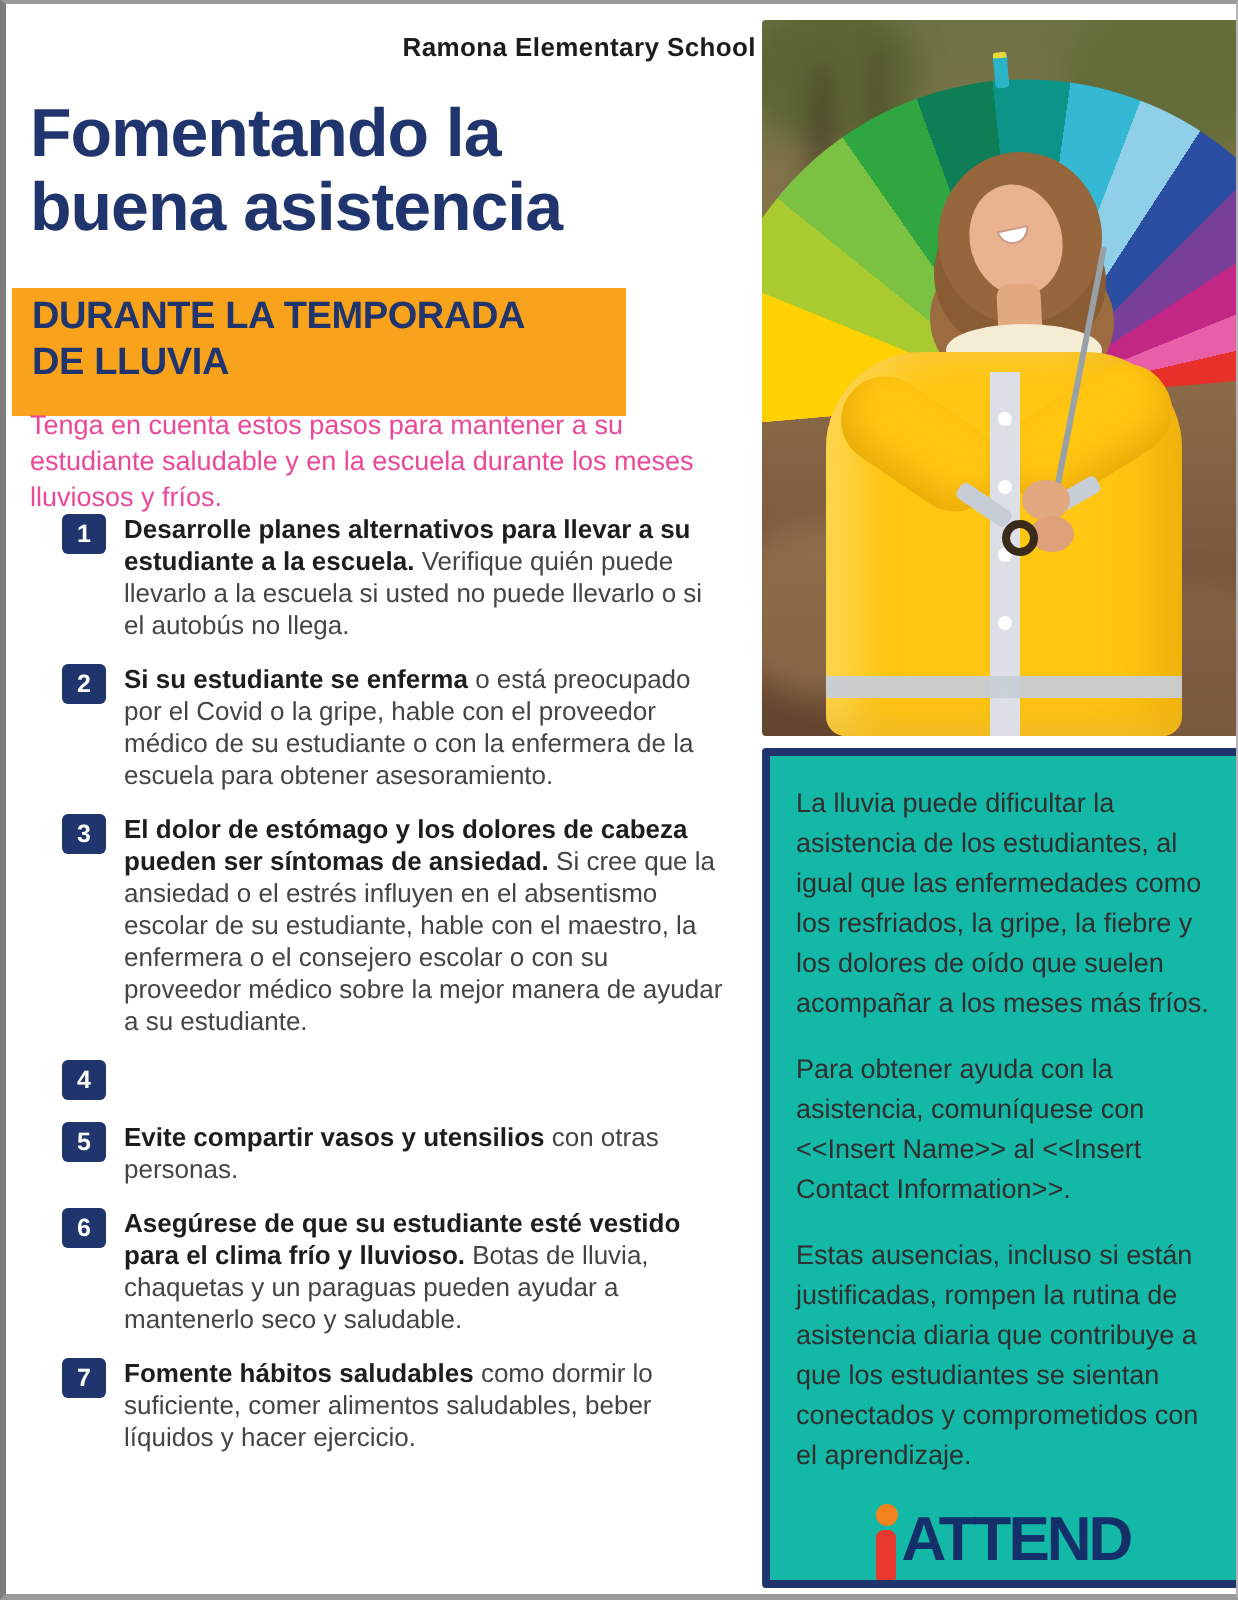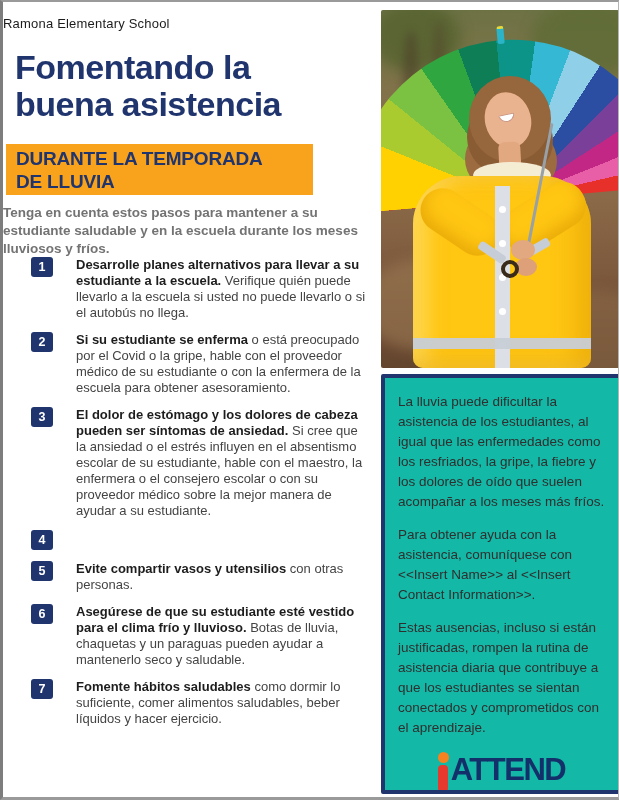--- a/index.html
+++ b/index.html
@@ -13,51 +13,51 @@
   *{margin:0;padding:0;box-sizing:border-box;}
   html,body{background:#e8e8e8;}
   body{font-family:"Liberation Sans","DejaVu Sans",sans-serif;}
   .page{
     position:relative;width:619px;height:800px;background:#ffffff;
     border:1px solid #b5b5b5;border-left:3px solid #7d7d7d;border-top:2px solid #9a9a9a;border-bottom:3px solid #9a9a9a;
     overflow:hidden;margin:0 auto;
   }
   
   .school-name{
-    position:absolute;left:0;top:14px;width:375px;text-align:left;
-    font-size:13px;color:#1c1c1c;letter-spacing:.2px;
+    position:absolute;left:0;top:14px;width:375px;text-align:right;
+    font-size:13px;color:#1c1c1c;letter-spacing:.2px;font-weight:bold;
   }
   .page-title{
     position:absolute;left:12px;top:47px;width:360px;
     font-size:34px;font-weight:700;line-height:1.08;color:var(--navy);
     letter-spacing:-0.5px;
   }
   .season-banner{
-    position:absolute;left:3px;top:142px;width:307px;height:51px;
+    position:absolute;left:3px;top:142px;width:307px;height:64px;
     background:var(--orange);color:var(--navy);
     font-size:19px;font-weight:800;line-height:1.2;letter-spacing:-0.2px;
     padding:4px 8px 4px 10px;
   }
   .intro-text{
-    position:absolute;left:0;top:202px;width:356px;
-    font-size:13.5px;line-height:18px;color:#737373;font-weight:bold;
+    position:absolute;left:12px;top:202px;width:356px;
+    font-size:13.5px;line-height:18px;color:#ec4899;
   }
   .steps{
     position:absolute;left:28px;top:255px;width:336px;
     display:flex;flex-direction:column;gap:11px;list-style:none;
   }
   .step{display:flex;align-items:flex-start;}
   .step-chip{
     flex:0 0 auto;width:22px;height:20px;margin-top:0;
     background:var(--navy);color:#fff;border-radius:3px;
     display:flex;align-items:center;justify-content:center;
     font-size:12.5px;font-weight:700;
   }
   .step-body{
-    margin-left:23px;width:300px;font-size:13px;line-height:16px;color:var(--text_body);
+    margin-left:9px;width:300px;font-size:13px;line-height:16px;color:var(--text_body);
   }
   .step-body b{color:#1d1d1d;}
   .footer-url{
     position:absolute;left:0;top:777px;width:375px;text-align:center;
     font-size:11px;color:#333;
   }
   
   .photo{
     position:absolute;left:378px;top:8px;width:238px;height:358px;
     overflow:hidden;border-radius:2px;

